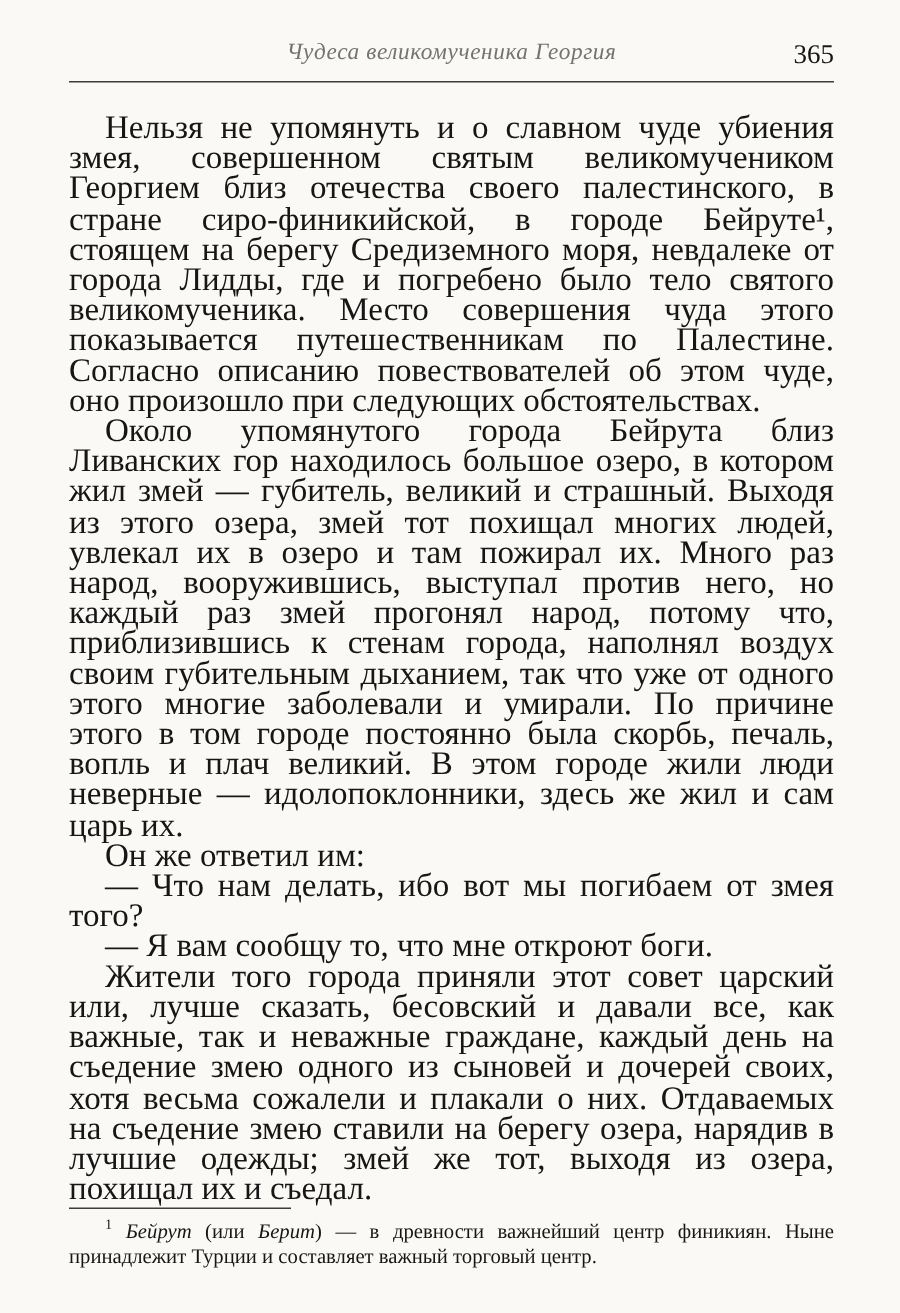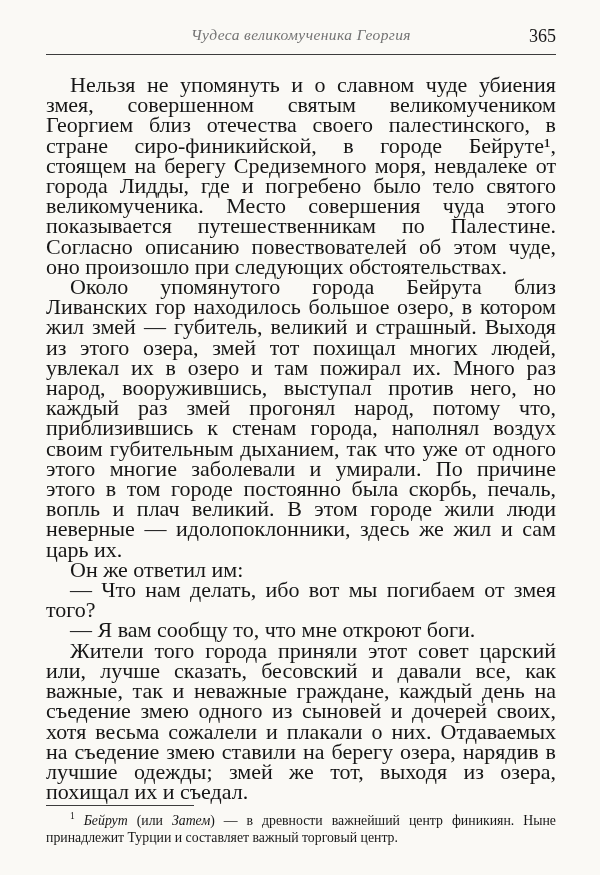--- a/index.html
+++ b/index.html
@@ -102,16 +102,16 @@
     <p>Нельзя не упомянуть и о славном чуде убиения змея, совершенном святым великомучеником Георгием близ отечества своего палестинского, в стране сиро-финикийской, в городе Бейруте¹, стоящем на берегу Средиземного моря, невдалеке от города Лидды, где и погребено было тело святого великомученика. Место совершения чуда этого показывается путешественникам по Палестине. Согласно описанию повествователей об этом чуде, оно произошло при следующих обстоятельствах.</p>
     <p>Около упомянутого города Бейрута близ Ливанских гор находилось большое озеро, в котором жил змей — губитель, великий и страшный. Выходя из этого озера, змей тот похищал многих людей, увлекал их в озеро и там пожирал их. Много раз народ, вооружившись, выступал против него, но каждый раз змей прогонял народ, потому что, приблизившись к стенам города, наполнял воздух своим губительным дыханием, так что уже от одного этого многие заболевали и умирали. По причине этого в том городе постоянно была скорбь, печаль, вопль и плач великий. В этом городе жили люди неверные — идолопоклонники, здесь же жил и сам царь их.</p>
     <p>Он же ответил им:</p>
     <p>— Что нам делать, ибо вот мы погибаем от змея того?</p>
     <p>— Я вам сообщу то, что мне откроют боги.</p>
     <p>Жители того города приняли этот совет царский или, лучше сказать, бесовский и давали все, как важные, так и неважные граждане, каждый день на съедение змею одного из сыновей и дочерей своих, хотя весьма сожалели и плакали о них. Отдаваемых на съедение змею ставили на берегу озера, нарядив в лучшие одежды; змей же тот, выходя из озера, похищал их и съедал.</p>
   </main>
 
   <div class="footnote-block">
     <div class="footnote-rule"></div>
-    <p class="footnote"><sup>1</sup> <i>Бейрут</i><span> (или </span><i>Затем</i><span>) — в древности важнейший центр финикиян. Ныне принадлежит Турции и составляет важный торговый центр.</span></p>
+    <p class="footnote"><sup>1</sup> <i>Бейрут</i><span> (или </span><i>Берит</i><span>) — в древности важнейший центр финикиян. Ныне принадлежит Турции и составляет важный торговый центр.</span></p>
   </div>
 
 </div>
 
 </body></html>

